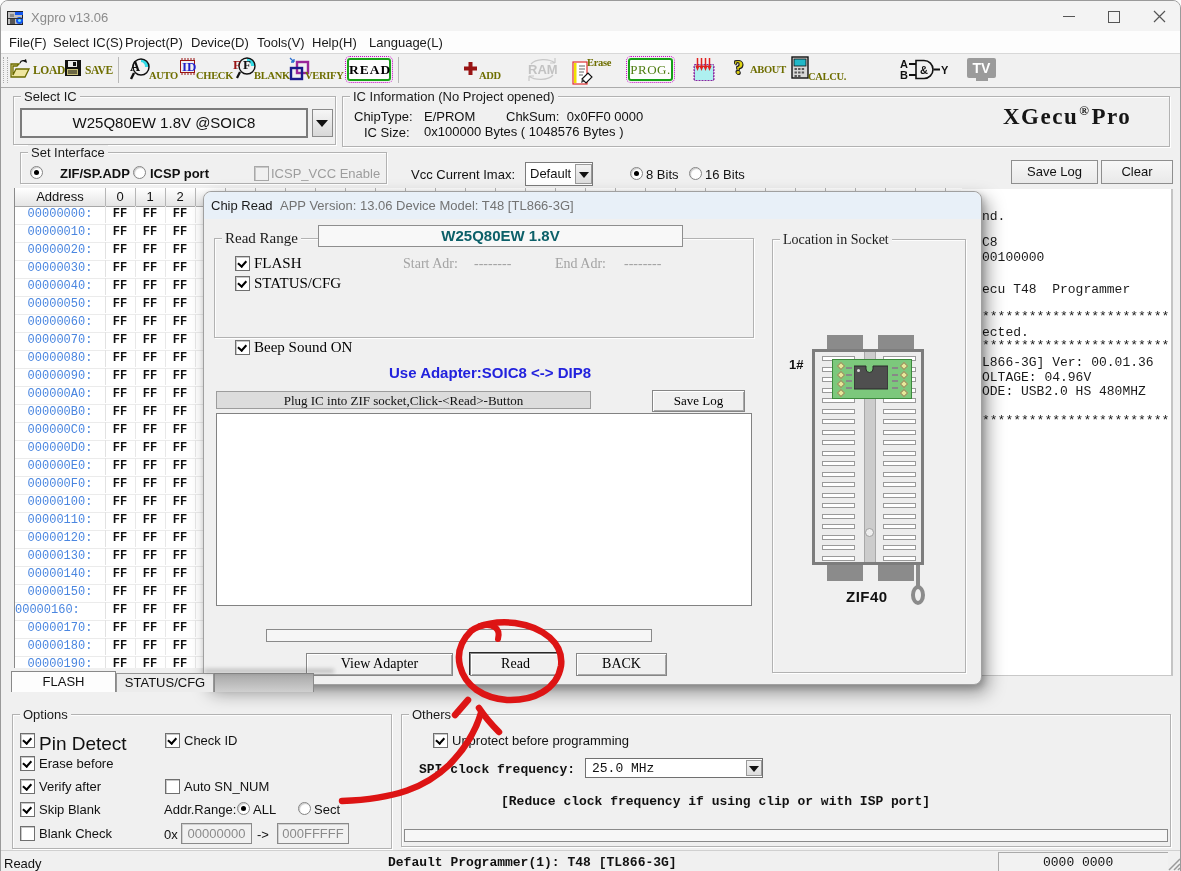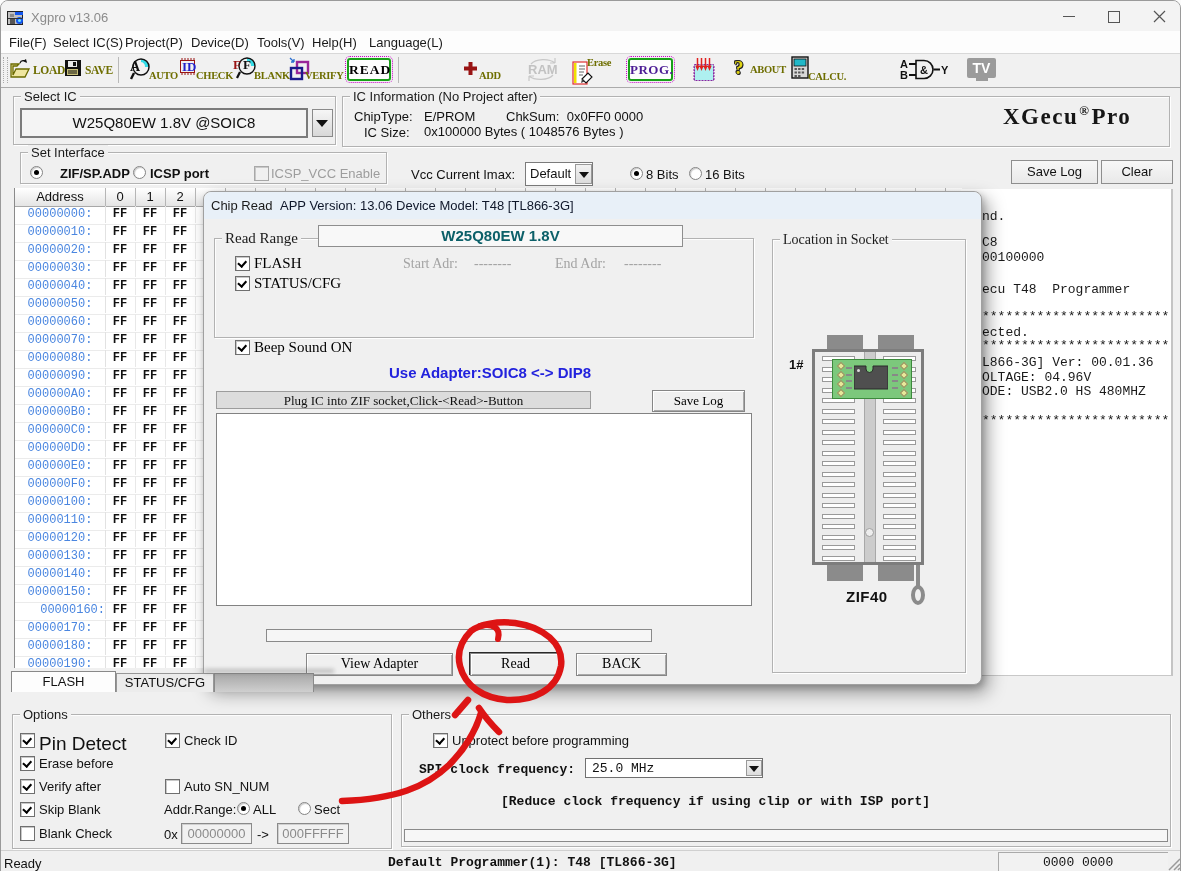--- a/index.html
+++ b/index.html
@@ -122,21 +122,21 @@
         <path d="M29,19 A14,8 0 0 1 5,20 M5,20 L5,25 M5,20 L10,20" fill="none" stroke="#c8c8c8" stroke-width="1.2"></path>
       </svg>
       <svg class="abs" style="left:571px;top:60px;" width="24" height="26">
         <rect x="1" y="1" width="14" height="22" fill="#fff" stroke="#e03030" stroke-width="1.2"></rect>
         <rect x="2" y="2" width="2.5" height="20" fill="#f0e000"></rect>
         <path d="M7,5 H13 M7,8 H13 M7,11 H12 M7,14 H11" stroke="#666" stroke-width="1"></path>
         <path d="M10,18 L16,12 L20,16 L14,22 Z" fill="#fcfcfc" stroke="#111" stroke-width="1.1"></path>
         <path d="M10,18 L12.5,20.5 L9,22 Z" fill="#444"></path>
       </svg>
       <div class="abs icotxt" style="left:586px;top:56px;font-size:10.5px;">Erase</div>
-      <div class="abs" style="left:627px;top:57px;width:45px;height:23px;background:#fdfdfd;border:2px solid #18a018;border-radius:3px;outline:1px dotted #cc00cc;outline-offset:1px;box-sizing:border-box;text-align:center;"><span class="serif" style="font-weight:bold;font-size:13px;color:#4c1d95;letter-spacing:0.5px;line-height:18px;">PROG.</span></div>
+      <div class="abs" style="left:627px;top:57px;width:45px;height:23px;background:#fdfdfd;border:2px solid #18a018;border-radius:3px;outline:1px dotted #cc00cc;outline-offset:1px;box-sizing:border-box;text-align:center;"><span class="serif" style="font-weight:normal;font-size:13px;color:#4d7c0f;letter-spacing:0.5px;line-height:18px;">PROG.</span></div>
       <svg class="abs" style="left:690px;top:56px;" width="26" height="27">
         <rect x="3.5" y="7.5" width="19" height="16" fill="#aef0f0" stroke="#8a24a0" stroke-width="1" stroke-dasharray="2,1"></rect>
         <path d="M2,10 H4 M2,13 H4 M2,16 H4 M2,19 H4 M2,22 H4 M22,10 H24 M22,13 H24 M22,16 H24 M22,19 H24 M22,22 H24" stroke="#8a24a0" stroke-width="1"></path>
         <g stroke="#e02020" stroke-width="1.5">
           <path d="M6.5,1 L6.5,11 M10.5,1 L10.5,11 M14.5,1 L14.5,11 M18.5,1 L18.5,11"></path>
           <path d="M5,8.5 L6.5,12 L8,8.5 M9,8.5 L10.5,12 L12,8.5 M13,8.5 L14.5,12 L16,8.5 M17,8.5 L18.5,12 L20,8.5" fill="none"></path>
         </g>
       </svg>
       <div class="abs serif" style="left:733px;top:56px;font-size:19px;font-weight:bold;color:#e0d414;text-shadow:-1px 0 #222,1px 0 #222,0 -1px #222,0 1px #222,1px 1px #222,-1px -1px #222;">?</div>
       <div class="abs icotxt" style="left:749px;top:63px;font-size:10.5px;">ABOUT</div>
@@ -172,21 +172,21 @@
     <span class="lbl">Select IC</span>
   </div>
   <div class="abs" style="left:19px;top:107px;width:288px;height:30px;border:2px solid #7b7b7b;background:#f4f4f4;box-sizing:border-box;">
     <div class="abs" style="left:0;top:0;width:284px;height:26px;line-height:26px;text-align:center;font-size:15px;color:#101010;">W25Q80EW 1.8V @SOIC8</div>
   </div>
   <div class="abs" style="left:311px;top:108px;width:21px;height:28px;background:linear-gradient(#f6f6f6,#d8d8d8);border:1px solid #8a8a8a;box-sizing:border-box;">
     <div class="abs" style="left:3px;top:10px;width:0;height:0;border-left:6.5px solid transparent;border-right:6.5px solid transparent;border-top:7px solid #111;"></div>
   </div>
 
   <div class="gb" style="left:341px;top:95px;width:826px;height:49px;">
-    <span class="lbl">IC Information (No Project after)</span>
+    <span class="lbl">IC Information (No Project opened)</span>
   </div>
   <div class="abs" style="left:353px;top:108px;font-size:13px;color:#111;">ChipType:</div>
   <div class="abs" style="left:423px;top:108px;font-size:13px;color:#111;">E/PROM</div>
   <div class="abs" style="left:505px;top:108px;font-size:13px;color:#111;">ChkSum:&nbsp; 0x0FF0 0000</div>
   <div class="abs" style="left:363px;top:124px;font-size:13px;color:#111;">IC Size:</div>
   <div class="abs" style="left:423px;top:123px;font-size:13px;color:#111;">0x100000 Bytes ( 1048576 Bytes )</div>
   <div class="abs serif" style="left:1002px;top:102px;font-weight:bold;font-size:23px;color:#161616;letter-spacing:1.5px;">XGecu<span style="font-size:13px;vertical-align:9px;margin:0 1px;">®</span>Pro</div>
 
   <div class="gb" style="left:19px;top:151px;width:365px;height:30px;">
     <span class="lbl">Set Interface</span>
@@ -657,21 +657,21 @@
         <div style="position:absolute;left:330px;top:0;width:30px;height:17px;text-align:center;font-family:'Liberation Mono',monospace;font-weight:bold;font-size:12px;color:#111;line-height:17px;border-right:1px solid #e8e8e8;">FF</div>
         <div style="position:absolute;left:360px;top:0;width:30px;height:17px;text-align:center;font-family:'Liberation Mono',monospace;font-weight:bold;font-size:12px;color:#111;line-height:17px;border-right:1px solid #e8e8e8;">FF</div>
         <div style="position:absolute;left:390px;top:0;width:30px;height:17px;text-align:center;font-family:'Liberation Mono',monospace;font-weight:bold;font-size:12px;color:#111;line-height:17px;border-right:1px solid #e8e8e8;">FF</div>
         <div style="position:absolute;left:420px;top:0;width:30px;height:17px;text-align:center;font-family:'Liberation Mono',monospace;font-weight:bold;font-size:12px;color:#111;line-height:17px;border-right:1px solid #e8e8e8;">FF</div>
         <div style="position:absolute;left:450px;top:0;width:30px;height:17px;text-align:center;font-family:'Liberation Mono',monospace;font-weight:bold;font-size:12px;color:#111;line-height:17px;border-right:1px solid #e8e8e8;">FF</div>
         <div style="position:absolute;left:480px;top:0;width:30px;height:17px;text-align:center;font-family:'Liberation Mono',monospace;font-weight:bold;font-size:12px;color:#111;line-height:17px;border-right:1px solid #e8e8e8;">FF</div>
         <div style="position:absolute;left:510px;top:0;width:30px;height:17px;text-align:center;font-family:'Liberation Mono',monospace;font-weight:bold;font-size:12px;color:#111;line-height:17px;border-right:1px solid #e8e8e8;">FF</div>
         <div style="position:absolute;left:540px;top:0;width:30px;height:17px;text-align:center;font-family:'Liberation Mono',monospace;font-weight:bold;font-size:12px;color:#111;line-height:17px;border-right:1px solid #e8e8e8;">FF</div>
       </div>
       <div style="position:absolute;left:0;top:414px;width:947px;height:18px;border-bottom:1px solid #ebebeb;">
-        <div style="position:absolute;left:0;top:0;width:90px;height:17px;text-align:right;font-family:'Liberation Mono',monospace;font-size:12px;color:#4a86e0;line-height:17px;border-right:1px solid #e2e2e2;">00000160:</div>
+        <div style="position:absolute;left:0;top:0;width:90px;height:17px;text-align:left;font-family:'Liberation Mono',monospace;font-size:12px;color:#4a86e0;line-height:17px;border-right:1px solid #e2e2e2;">00000160:</div>
         <div style="position:absolute;left:90px;top:0;width:30px;height:17px;text-align:center;font-family:'Liberation Mono',monospace;font-weight:bold;font-size:12px;color:#111;line-height:17px;border-right:1px solid #e8e8e8;">FF</div>
         <div style="position:absolute;left:120px;top:0;width:30px;height:17px;text-align:center;font-family:'Liberation Mono',monospace;font-weight:bold;font-size:12px;color:#111;line-height:17px;border-right:1px solid #e8e8e8;">FF</div>
         <div style="position:absolute;left:150px;top:0;width:30px;height:17px;text-align:center;font-family:'Liberation Mono',monospace;font-weight:bold;font-size:12px;color:#111;line-height:17px;border-right:1px solid #e8e8e8;">FF</div>
         <div style="position:absolute;left:180px;top:0;width:30px;height:17px;text-align:center;font-family:'Liberation Mono',monospace;font-weight:bold;font-size:12px;color:#111;line-height:17px;border-right:1px solid #e8e8e8;">FF</div>
         <div style="position:absolute;left:210px;top:0;width:30px;height:17px;text-align:center;font-family:'Liberation Mono',monospace;font-weight:bold;font-size:12px;color:#111;line-height:17px;border-right:1px solid #e8e8e8;">FF</div>
         <div style="position:absolute;left:240px;top:0;width:30px;height:17px;text-align:center;font-family:'Liberation Mono',monospace;font-weight:bold;font-size:12px;color:#111;line-height:17px;border-right:1px solid #e8e8e8;">FF</div>
         <div style="position:absolute;left:270px;top:0;width:30px;height:17px;text-align:center;font-family:'Liberation Mono',monospace;font-weight:bold;font-size:12px;color:#111;line-height:17px;border-right:1px solid #e8e8e8;">FF</div>
         <div style="position:absolute;left:300px;top:0;width:30px;height:17px;text-align:center;font-family:'Liberation Mono',monospace;font-weight:bold;font-size:12px;color:#111;line-height:17px;border-right:1px solid #e8e8e8;">FF</div>
         <div style="position:absolute;left:330px;top:0;width:30px;height:17px;text-align:center;font-family:'Liberation Mono',monospace;font-weight:bold;font-size:12px;color:#111;line-height:17px;border-right:1px solid #e8e8e8;">FF</div>
         <div style="position:absolute;left:360px;top:0;width:30px;height:17px;text-align:center;font-family:'Liberation Mono',monospace;font-weight:bold;font-size:12px;color:#111;line-height:17px;border-right:1px solid #e8e8e8;">FF</div>
@@ -797,21 +797,21 @@
   <div class="abs mono" style="left:387px;top:854px;font-size:13px;font-weight:bold;color:#111;">Default Programmer(1): T48 [TL866-3G]</div>
   <div class="abs" style="left:997px;top:851px;width:169px;height:18px;border-left:1px solid #aaa;border-top:1px solid #aaa;background:#f2f2f2;"></div>
   <div class="abs mono" style="left:1010px;top:854px;font-size:13px;color:#111;margin-left:32px;">0000 0000</div>
   <svg class="abs" style="left:1166px;top:856px;" width="14" height="14">
     <path d="M13,2 L2,13 M13,7 L7,13 M13,11 L11,13" stroke="#9a9a9a" stroke-width="1.5"></path>
   </svg>
 
   <div class="abs" id="dialog" style="left:202px;top:190px;width:779px;height:494px;background:#f0f0f0;border:1px solid #a0a0a0;border-radius:8px;box-shadow:6px 8px 18px rgba(0,0,0,0.38), 2px 3px 6px rgba(0,0,0,0.18);box-sizing:border-box;">
     <div class="abs" style="left:0;top:0;width:777px;height:27px;background:#e8f0f8;border-radius:8px 8px 0 0;"></div>
     <div class="abs" style="left:7px;top:6px;font-size:13px;color:#1a1a1a;">Chip Read</div>
-    <div class="abs" style="left:76px;top:6px;font-size:13px;color:#0f172a;">APP Version: 13.06 Device Model: T48 [TL866-3G]</div>
+    <div class="abs" style="left:76px;top:6px;font-size:13px;color:#737373;">APP Version: 13.06 Device Model: T48 [TL866-3G]</div>
 
     <div class="abs" style="left:114px;top:33px;width:365px;height:22px;background:#f8f8f8;border:1px solid #8e8e8e;box-sizing:border-box;text-align:center;line-height:20px;font-size:15px;font-weight:bold;color:#0c6069;z-index:2;">W25Q80EW 1.8V</div>
 
     <div class="gb" style="left:10px;top:46px;width:538px;height:98px;">
       <span class="lbl serif" style="font-size:15px;">Read Range</span>
     </div>
     <div class="cb chk" style="left:31px;top:64px;"></div>
     <div class="abs serif" style="left:50px;top:63px;font-size:15px;color:#000;">FLASH</div>
     <div class="cb chk" style="left:31px;top:84px;"></div>
     <div class="abs serif" style="left:50px;top:83px;font-size:15px;color:#000;">STATUS/CFG</div>

